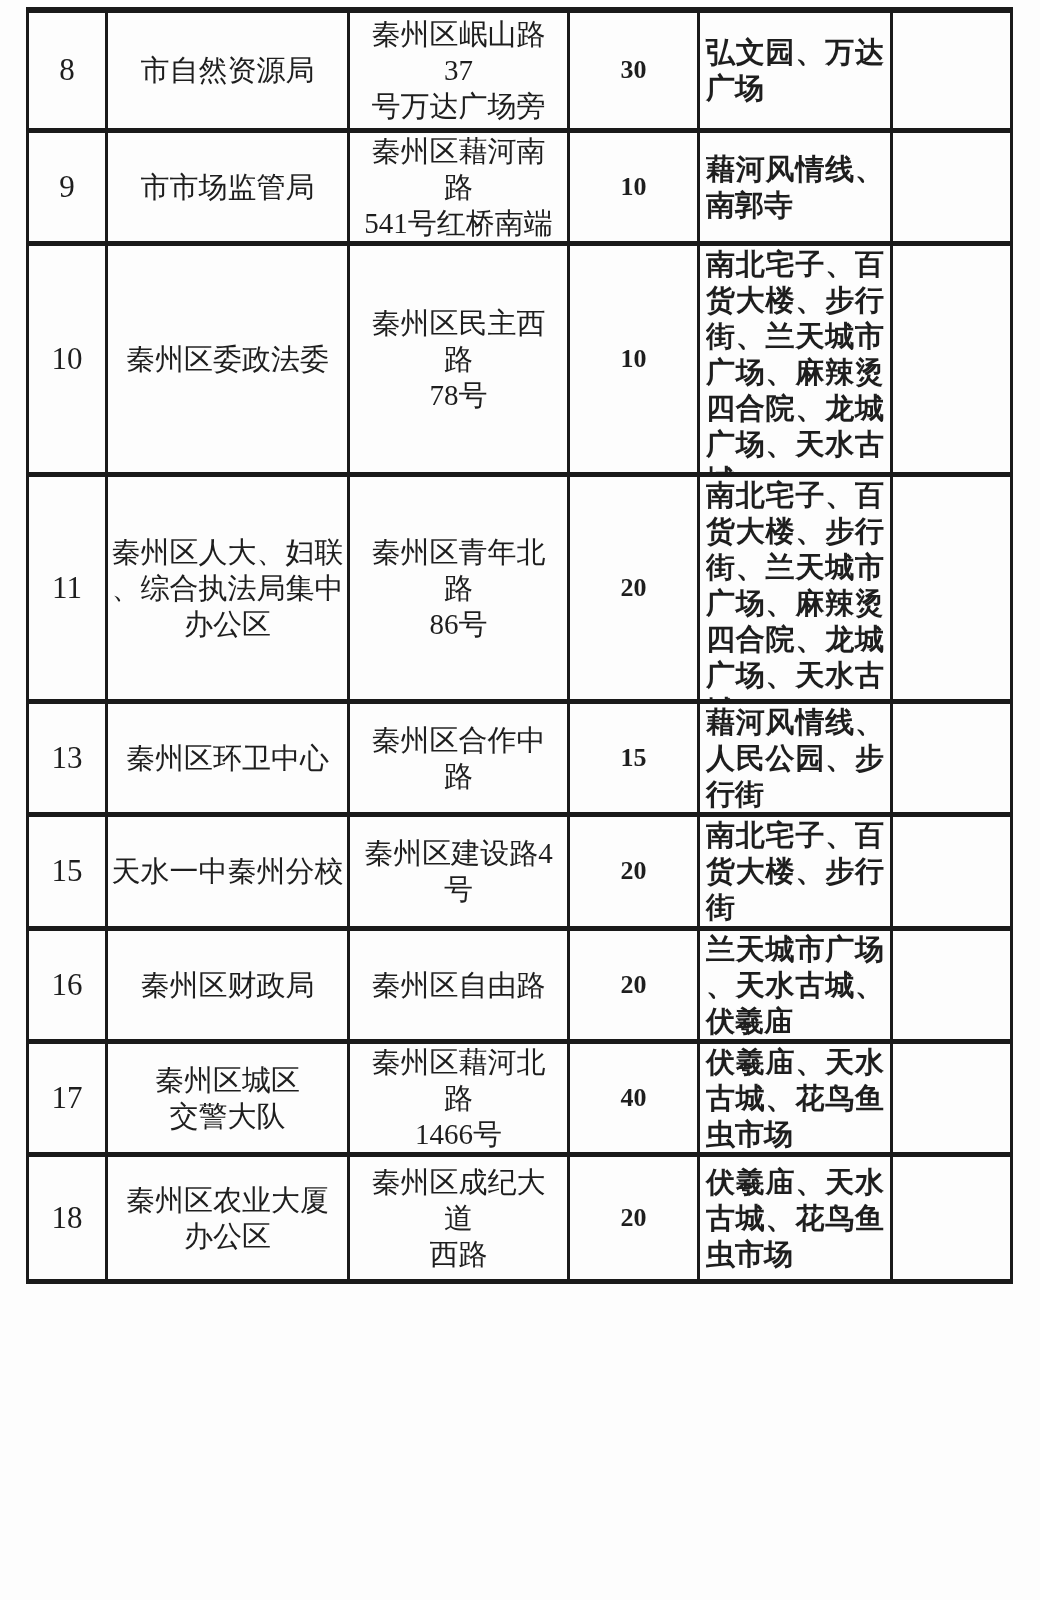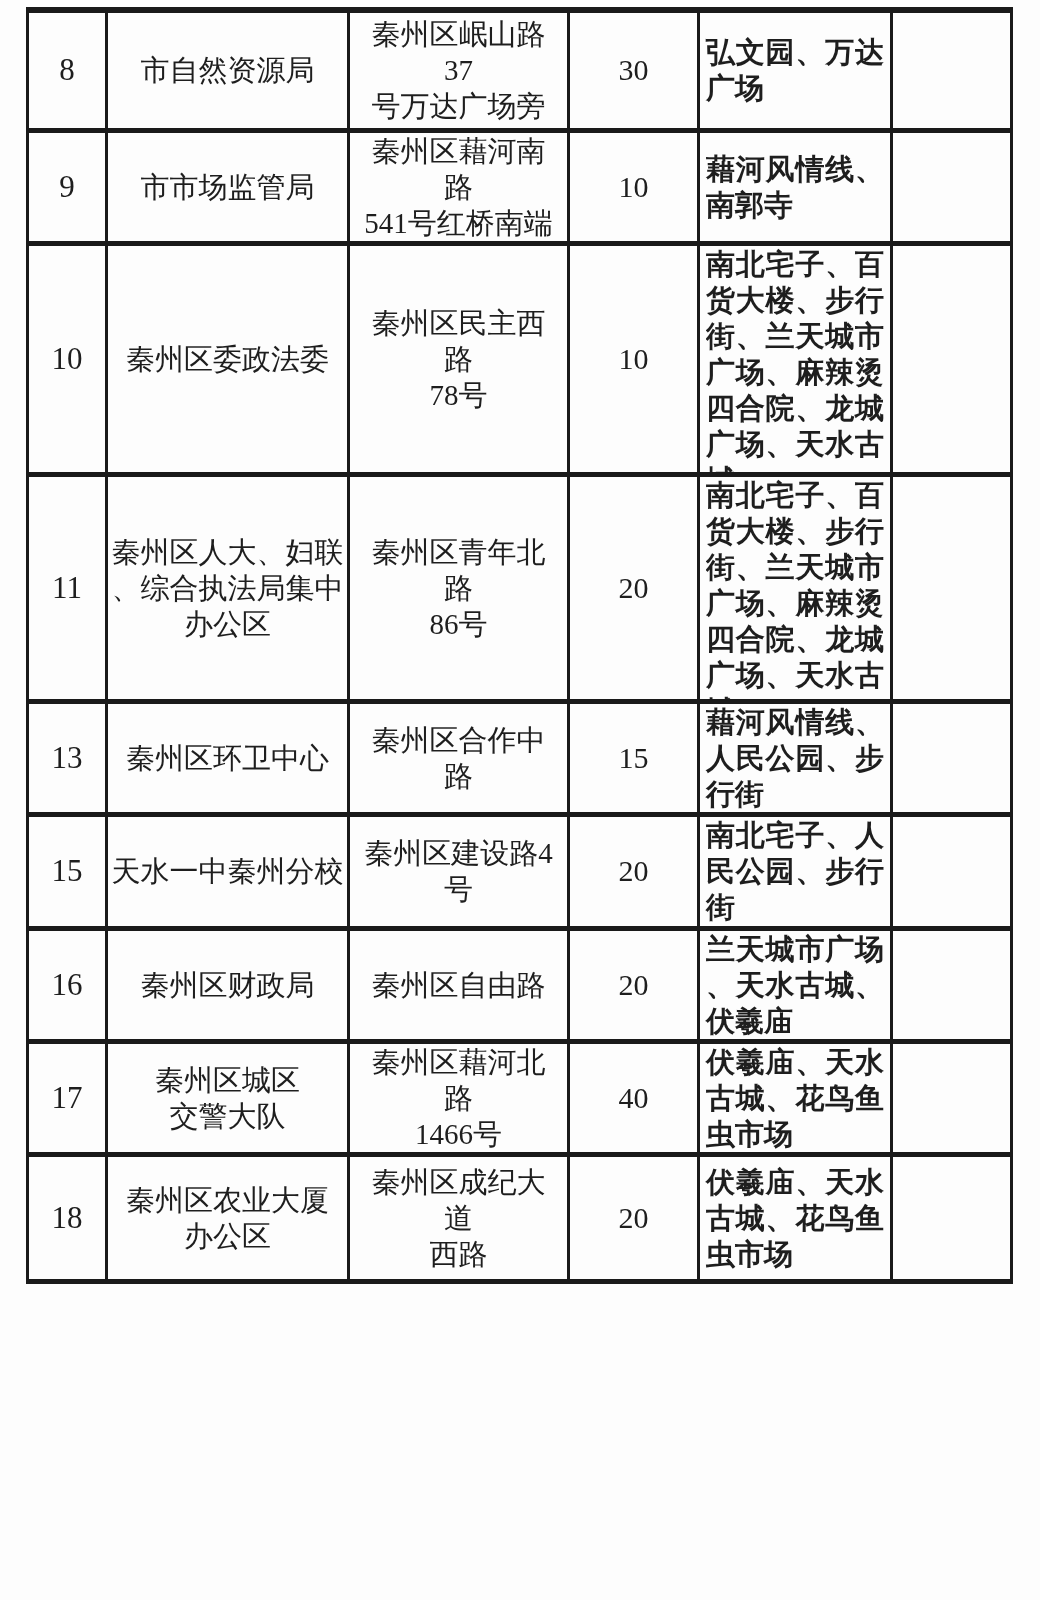--- a/index.html
+++ b/index.html
@@ -43,21 +43,21 @@
     border-top-width:5px;
     border-bottom-width:5px;
     vertical-align:middle;
     text-align:center;
     font-size:29px;
     line-height:36px;
     padding:0;
     overflow:hidden;
   }
   .td-no{font-size:31px;}
-  .td-count{font-size:30px;}
+  .td-count{font-size:26px;font-weight:bold;}
   .td-name{white-space:pre-line;padding:0 2px;}
   .td-addr{white-space:pre-line;padding:0 12px;}
   .td-nearby{
     text-align:justify;
     text-justify:inter-character;
     line-break:anywhere;
     padding:0 6px;
     font-weight:bold;
   }
   .td-nearby.center{text-align:center;}
@@ -146,21 +146,21 @@
         <td class="td-count">15</td>
         <td class="td-nearby">藉河风情线、人民公园、步行街</td>
         <td class="td-remark"></td>
       </tr>
       <tr>
         <td class="td-no">15</td>
         <td class="td-name">天水一中秦州分校</td>
         <td class="td-addr">秦州区建设路4
 号</td>
         <td class="td-count">20</td>
-        <td class="td-nearby">南北宅子、人民公园、步行街</td>
+        <td class="td-nearby">南北宅子、百货大楼、步行街</td>
         <td class="td-remark"></td>
       </tr>
       <tr>
         <td class="td-no">16</td>
         <td class="td-name">秦州区财政局</td>
         <td class="td-addr">秦州区自由路</td>
         <td class="td-count">20</td>
         <td class="td-nearby">兰天城市广场、天水古城、伏羲庙</td>
         <td class="td-remark"></td>
       </tr>

